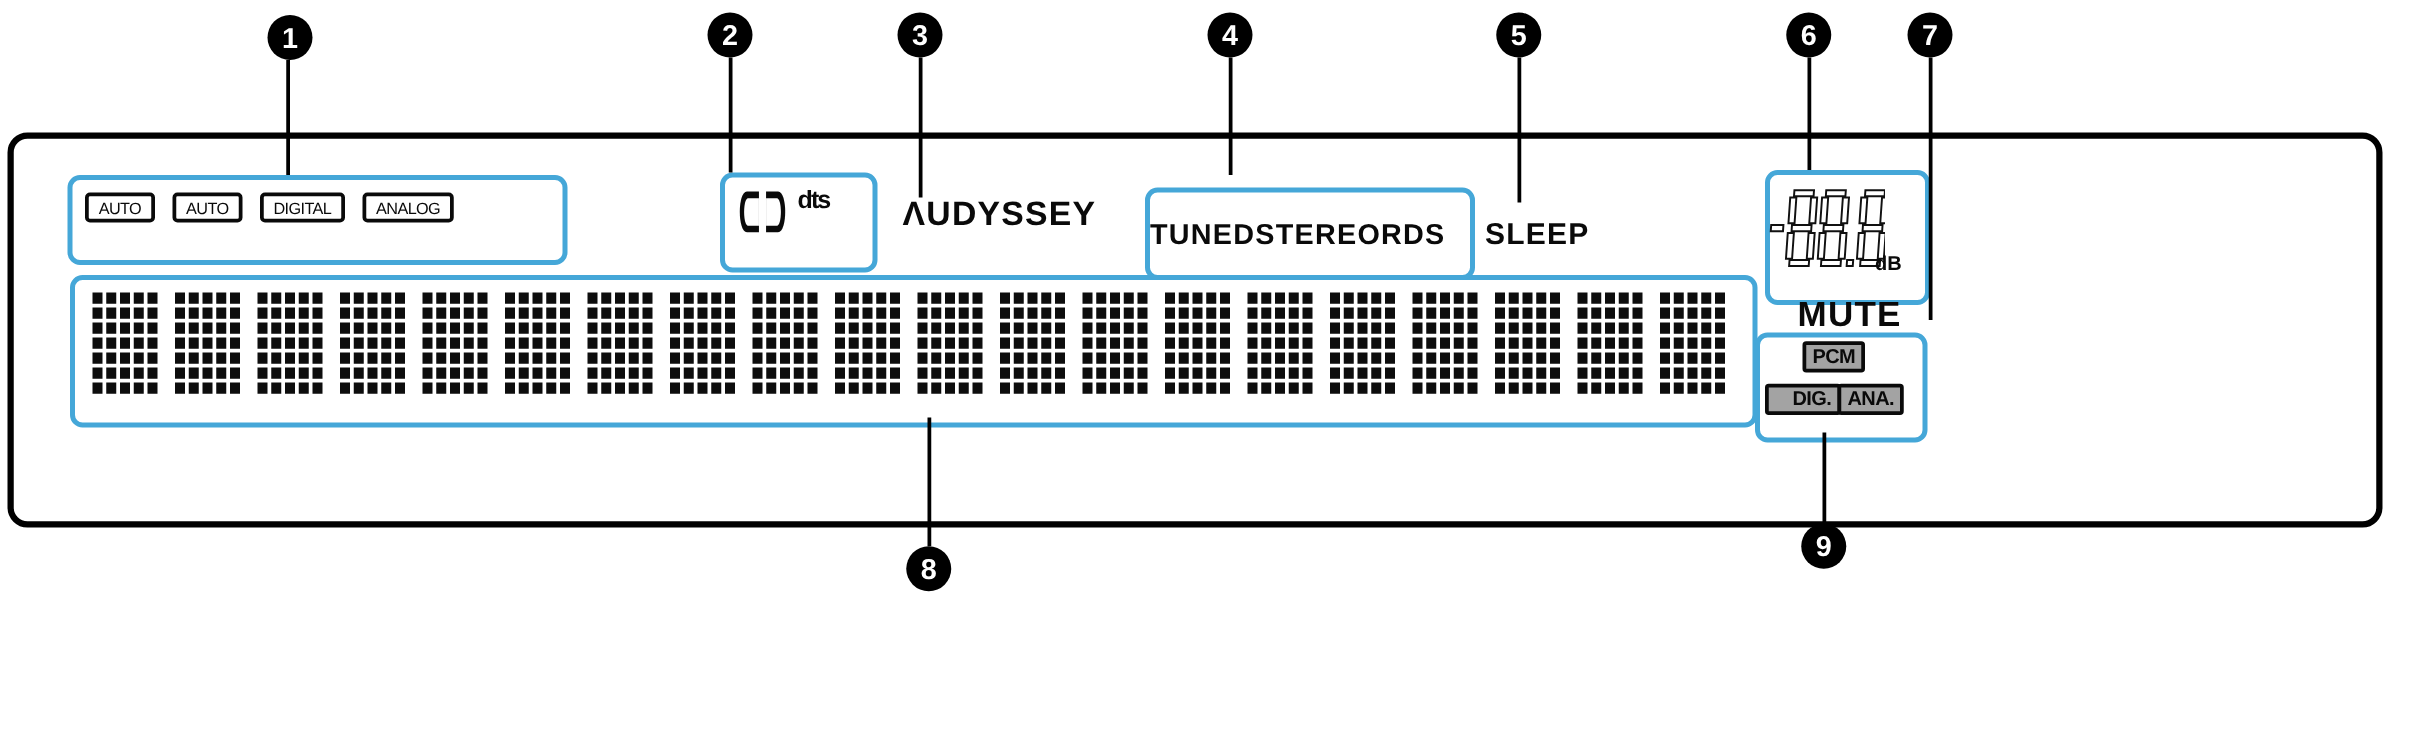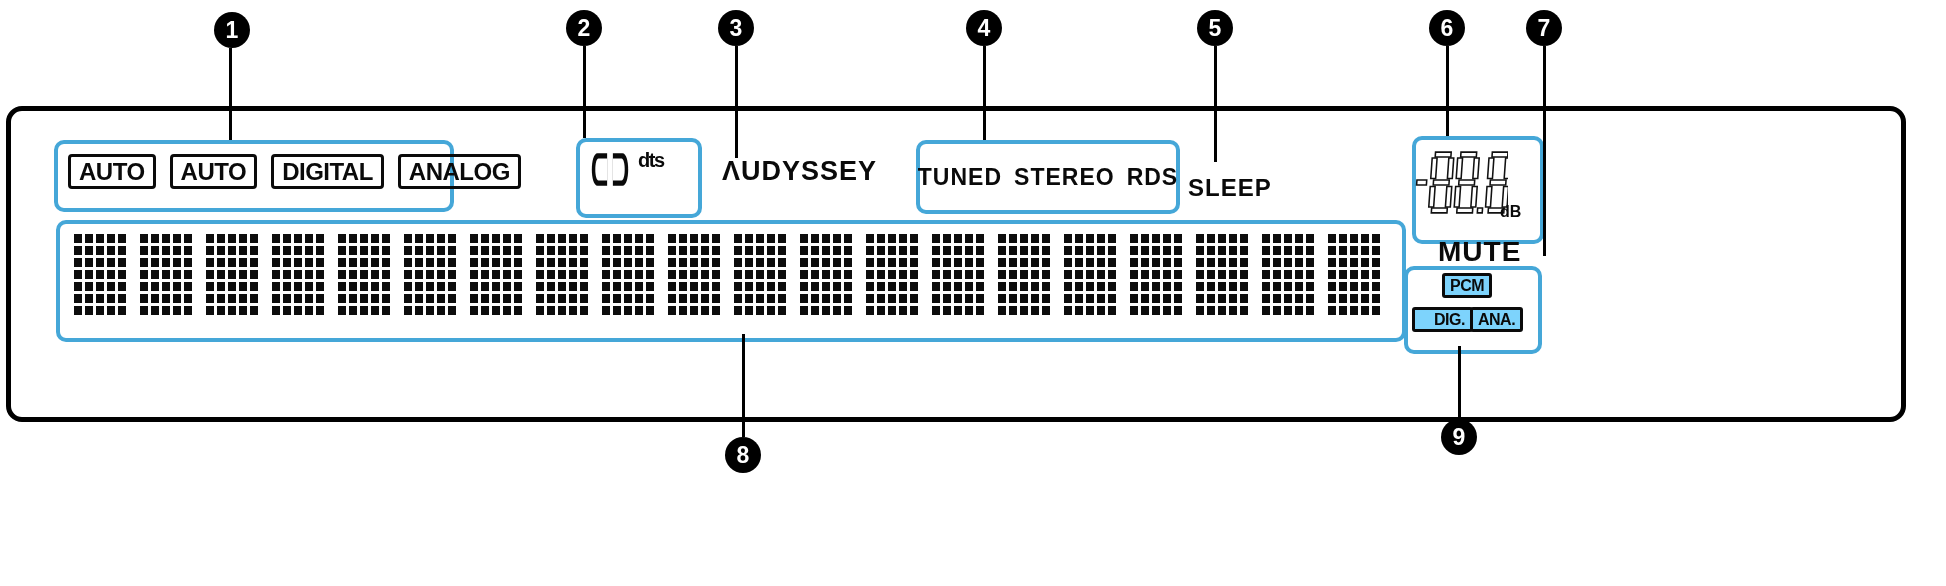--- a/index.html
+++ b/index.html
@@ -11,57 +11,57 @@
   .panel{
     position:absolute; left:6px; top:106px; width:1890px; height:306px;
     border:5px solid #000; border-radius:16px; background:#fff;
   }
   
   .bluebox{
     position:absolute; border:4px solid #45a7d8; border-radius:10px; background:transparent;
   }
   .b1{left:54px;  top:140px; width:392px;  height:64px;}
   .b2{left:576px; top:138px; width:118px;  height:72px;}
-  .b4{left:916px; top:140px; width:256px;  height:66px; display:flex; align-items:center; justify-content:center; gap:12px;}
+  .b4{left:916px; top:150px; width:256px;  height:66px; display:flex; align-items:center; }
   .b6{left:1412px;top:136px; width:124px;  height:100px;}
   .b8{left:56px;  top:220px; width:1342px; height:114px;}
   .b9{left:1404px;top:266px; width:130px;  height:80px;}
   
   .co{
     position:absolute; width:36px; height:36px; border-radius:50%; background:#000;
     color:#fff; font-size:23px; font-weight:bold; display:flex; align-items:center; justify-content:center;
   }
   
   .lead{position:absolute; width:3px; background:#000;}
   
   .moderow{position:absolute; left:68px; top:154px; display:flex; gap:14px; align-items:center;}
   .modebox{
     border:3px solid #0a0a0a; border-radius:4px; padding:3px 8px 2px;
-    font-size:24px; font-weight:700; letter-spacing:-0.5px; line-height:1; white-space:nowrap;
+    font-size:13px; font-weight:400; letter-spacing:-0.5px; line-height:1; white-space:nowrap;
   }
   
   .dolby{position:absolute; left:588px; top:152px;}
   .dts{position:absolute; left:638px; top:150px; font-size:20px; font-weight:800; letter-spacing:-1.5px; line-height:1;}
   
   .word{position:absolute; font-weight:700; line-height:1; white-space:nowrap;}
   .audyssey{left:702px; top:158px; font-size:27px; letter-spacing:1px;margin-left:20px;}
   .tunerword{position:static; font-size:23px; font-weight:700; letter-spacing:1px; white-space:nowrap;}
   .sleep{left:1188px; top:176px; font-size:24px; letter-spacing:1px;}
   .mute{left:1438px; top:238px; font-size:28px; letter-spacing:1px;}
   .dbunit{left:1500px; top:204px; font-size:16px; font-weight:700;}
   .sevenseg{position:absolute; left:1414px; top:150px;}
   .sevenseg rect{fill:#fff; stroke:#111; stroke-width:1.6;}
   
   .dotmatrix{position:absolute; left:74px; top:234px; display:flex; gap:14px;}
   .dm-cell{display:grid; grid-template-columns:repeat(5,8px); grid-auto-rows:9px; gap:3px;}
   .dm-dot{display:block; width:8px; height:9px; background:#0d0d0d;}
   
   .sigbox{
     position:absolute; border:3px solid #0a0a0a; border-radius:3px; padding:2px 5px 1px;
-    font-size:16px; font-weight:700; letter-spacing:-0.5px; line-height:1; white-space:nowrap; background:#7dd3fc;
+    font-size:16px; font-weight:700; letter-spacing:-0.5px; line-height:1; white-space:nowrap; background:#a3a3a3;
   }
 </style>
 </head>
 <body>
 
 <div class="stage">
 
   <div class="panel"></div>
 
   <div class="bluebox b1"></div>

